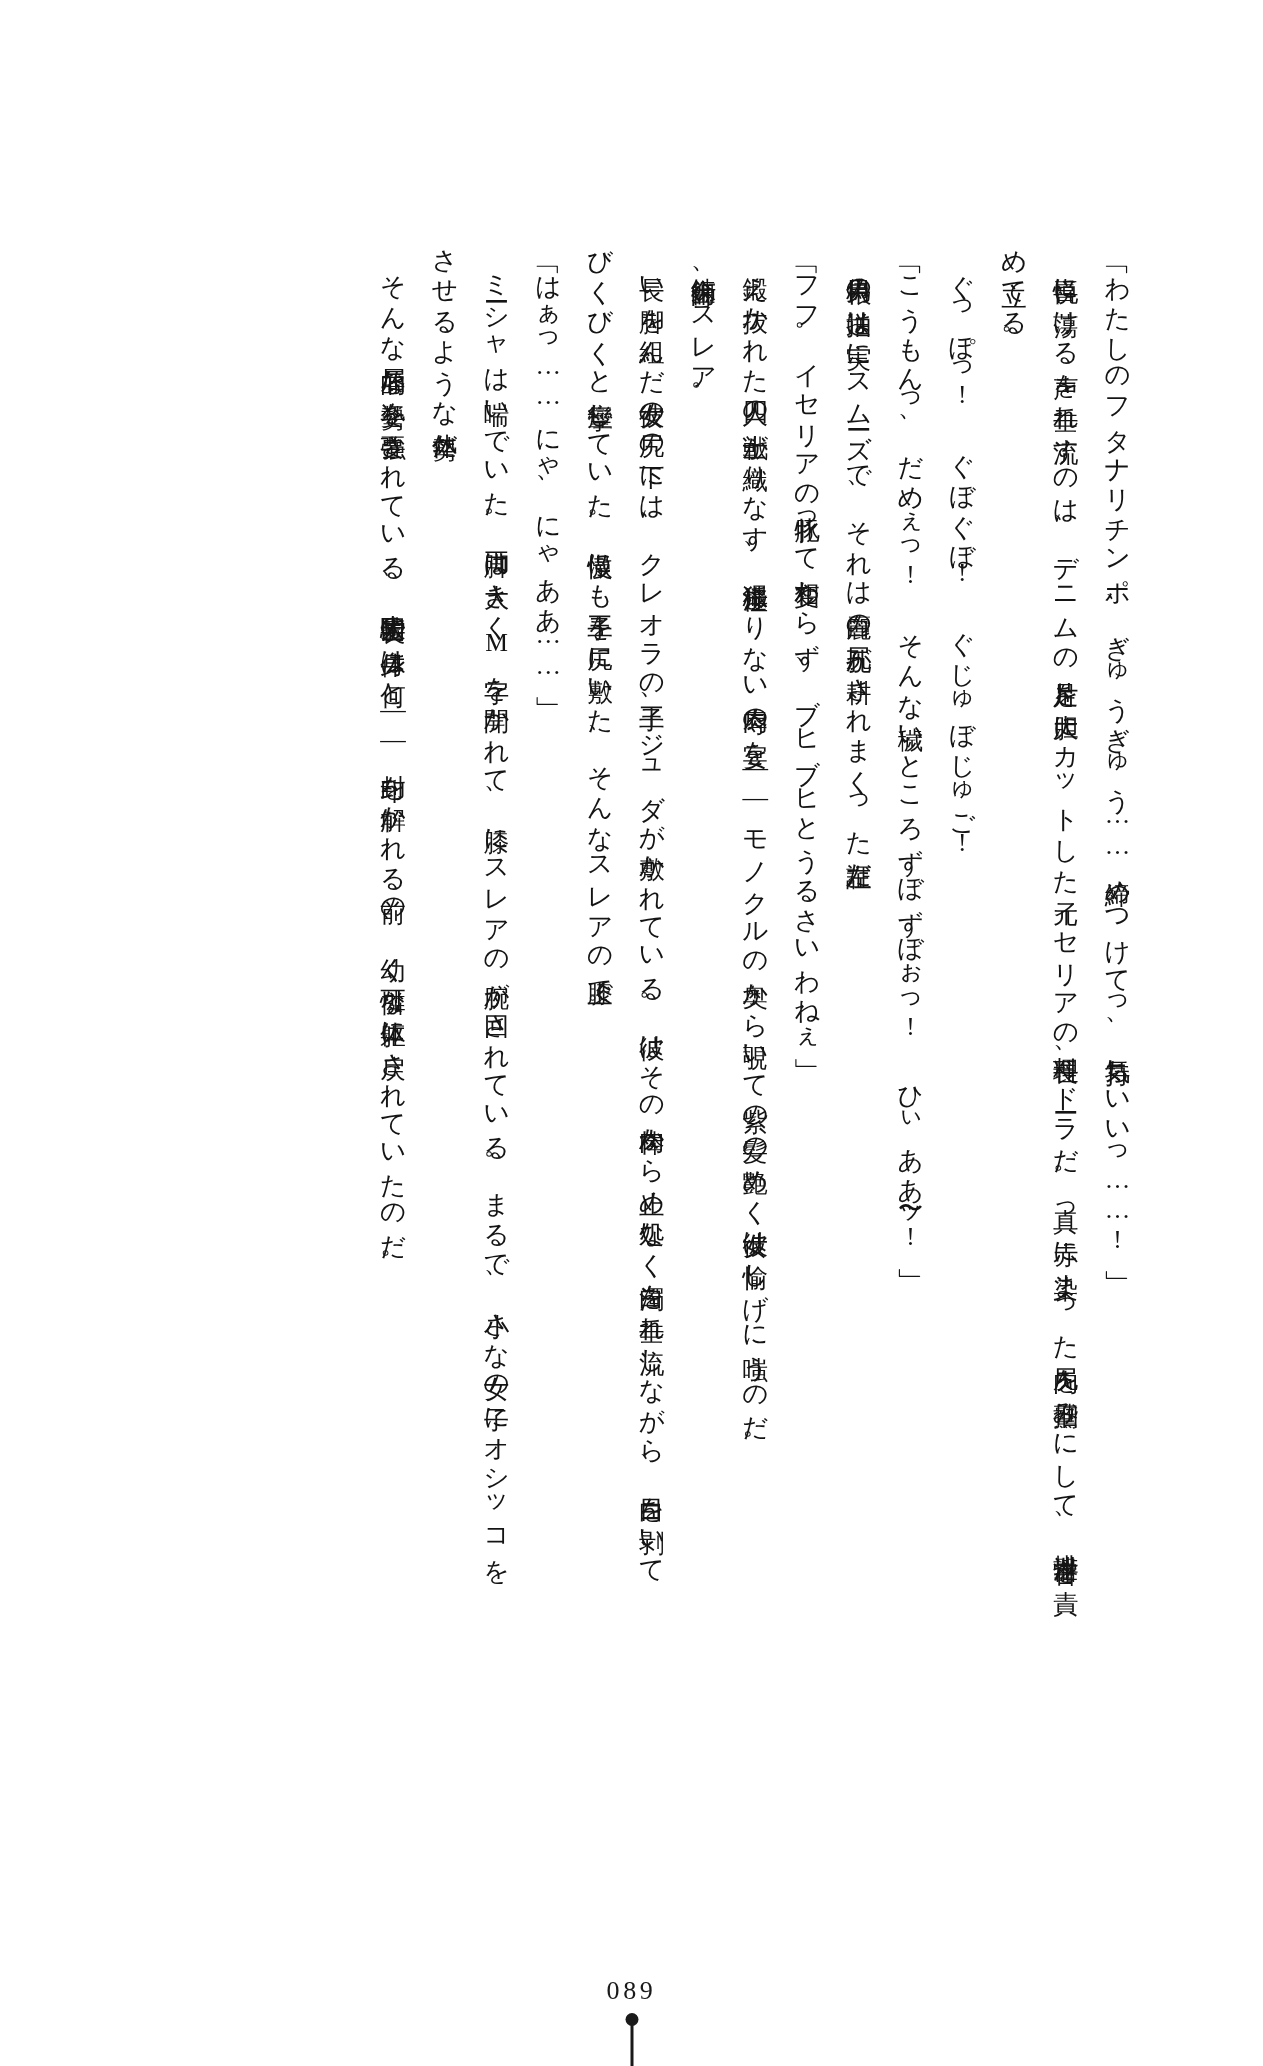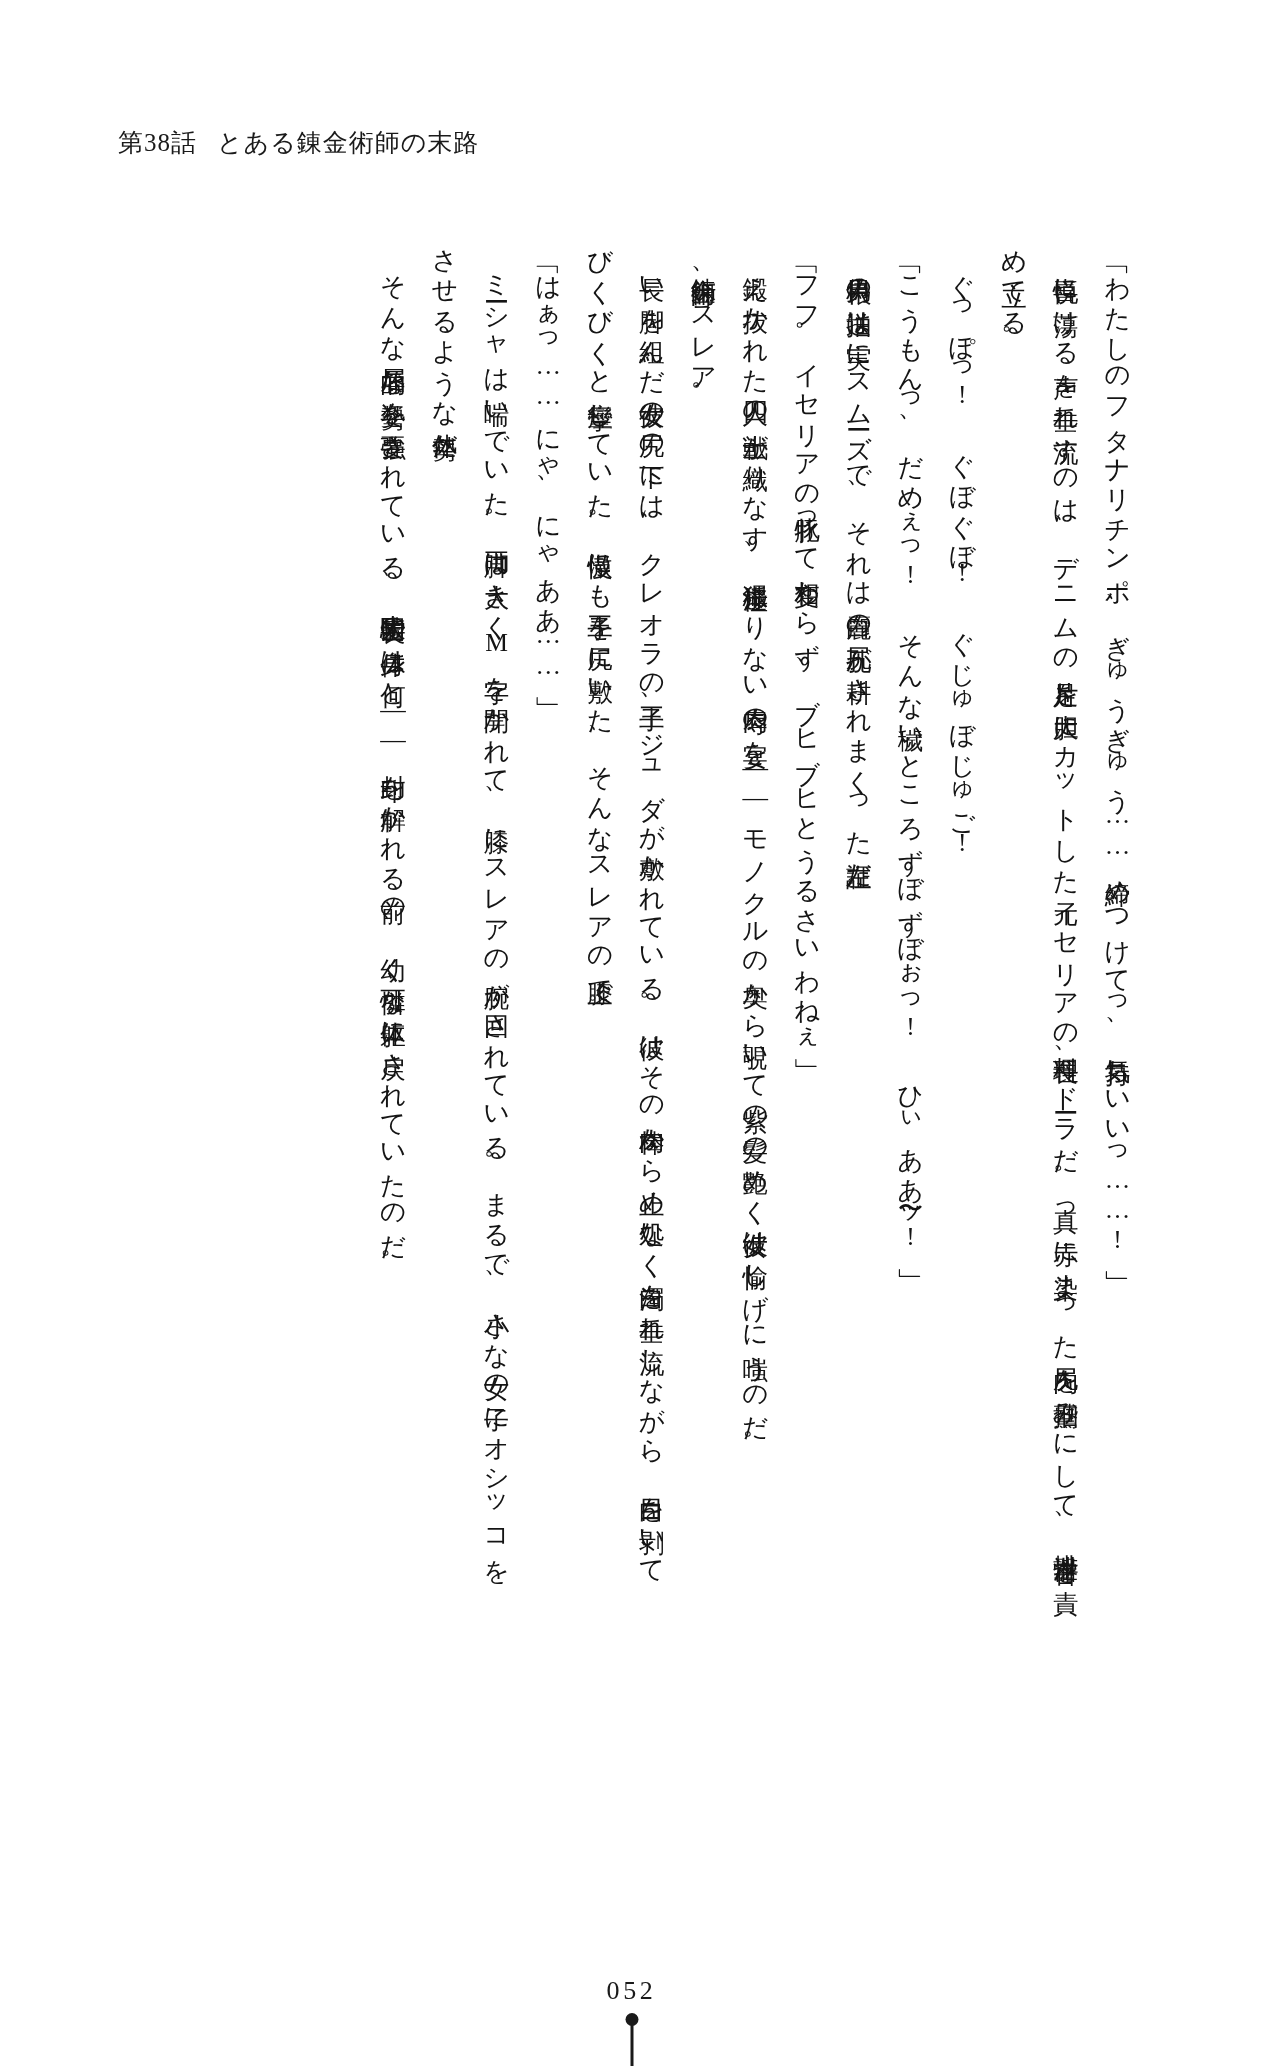--- a/index.html
+++ b/index.html
@@ -92,36 +92,33 @@
     height: 13px;
     border-radius: 50%;
     background: #1a1a1a;
   }
 </style>
 </head>
 <body>
 
 <div class="page">
 
-  <div class="running-head">
-    <span class="rh-num">第38話</span><span class="rh-title">とある錬金術師の末路</span>
-  </div>
 
   <div class="body-block" id="body-block">
       <p class="ind">「わたしのフタナリチンポ、ぎゅうぎゅう……締めつけてっ、気持ちいいっ……!」</p>
       <p class="ind">喜悦に蕩ける声を垂れ流すのは、デニムの片足を大胆にカットした元イセリアの料理長、ドーラだ。真っ赤に染まった尻肉を鷲掴みにして、排泄器官を責め立てる。</p>
       <p class="ind">ぐっぽっ!　ぐぼぐぼ!　ぐじゅぼじゅご!</p>
       <p class="ind">「こうもんっ、だめぇっ!　そんな穢いところずぼずぼぉっ!　ひぃああ〜ッ!」</p>
       <p class="ind">偽男根の抽送は実にスムーズで、それは白麗の尻孔が耕されまくった証左だ。</p>
       <p class="ind">「フフ。イセリアの牝豚って相変わらず、ブヒブヒとうるさいわねぇ」</p>
       <p class="ind">鍛え抜かれた四人の戦士が織りなす、淫猥極まりない肉辱の宴を——モノクルの奥から覗いて紫の髪の艶めく彼女は愉しげに嗤うのだ。</p>
       <p class="ind">錬金術師、スレア。</p>
       <p class="ind">長い脚を組んだ彼女の尻の下には、クレオラの王子、ジュダが敷かれている。彼はその肉棒から止め処なく白濁を垂れ流しながら、白目を剥いてびくびくと痙攣していた。傲慢にも王子を尻に敷いた、そんなスレアの膝上で。</p>
       <p class="ind">「はぁっ……にゃ、にゃああ……」</p>
       <p class="ind">ミーシャは喘いでいた。両脚は大きくM字を開かれて、膝にスレアの腕が回されている。まるで、小さな女の子にオシッコをさせるような体勢だ。</p>
       <p class="ind">そんな屈辱的な姿勢を強要されている、大騎士団長の身体は何と——封印を解かれる前の、幼く可憐な体躯に戻されていたのだ。</p>
     </div>
 
-  <div class="folio">052</div>
+  <div class="folio">089</div>
   <div class="binding-dot"></div>
   <div class="binding-mark"></div>
 
 </div>
 
 </body></html>

